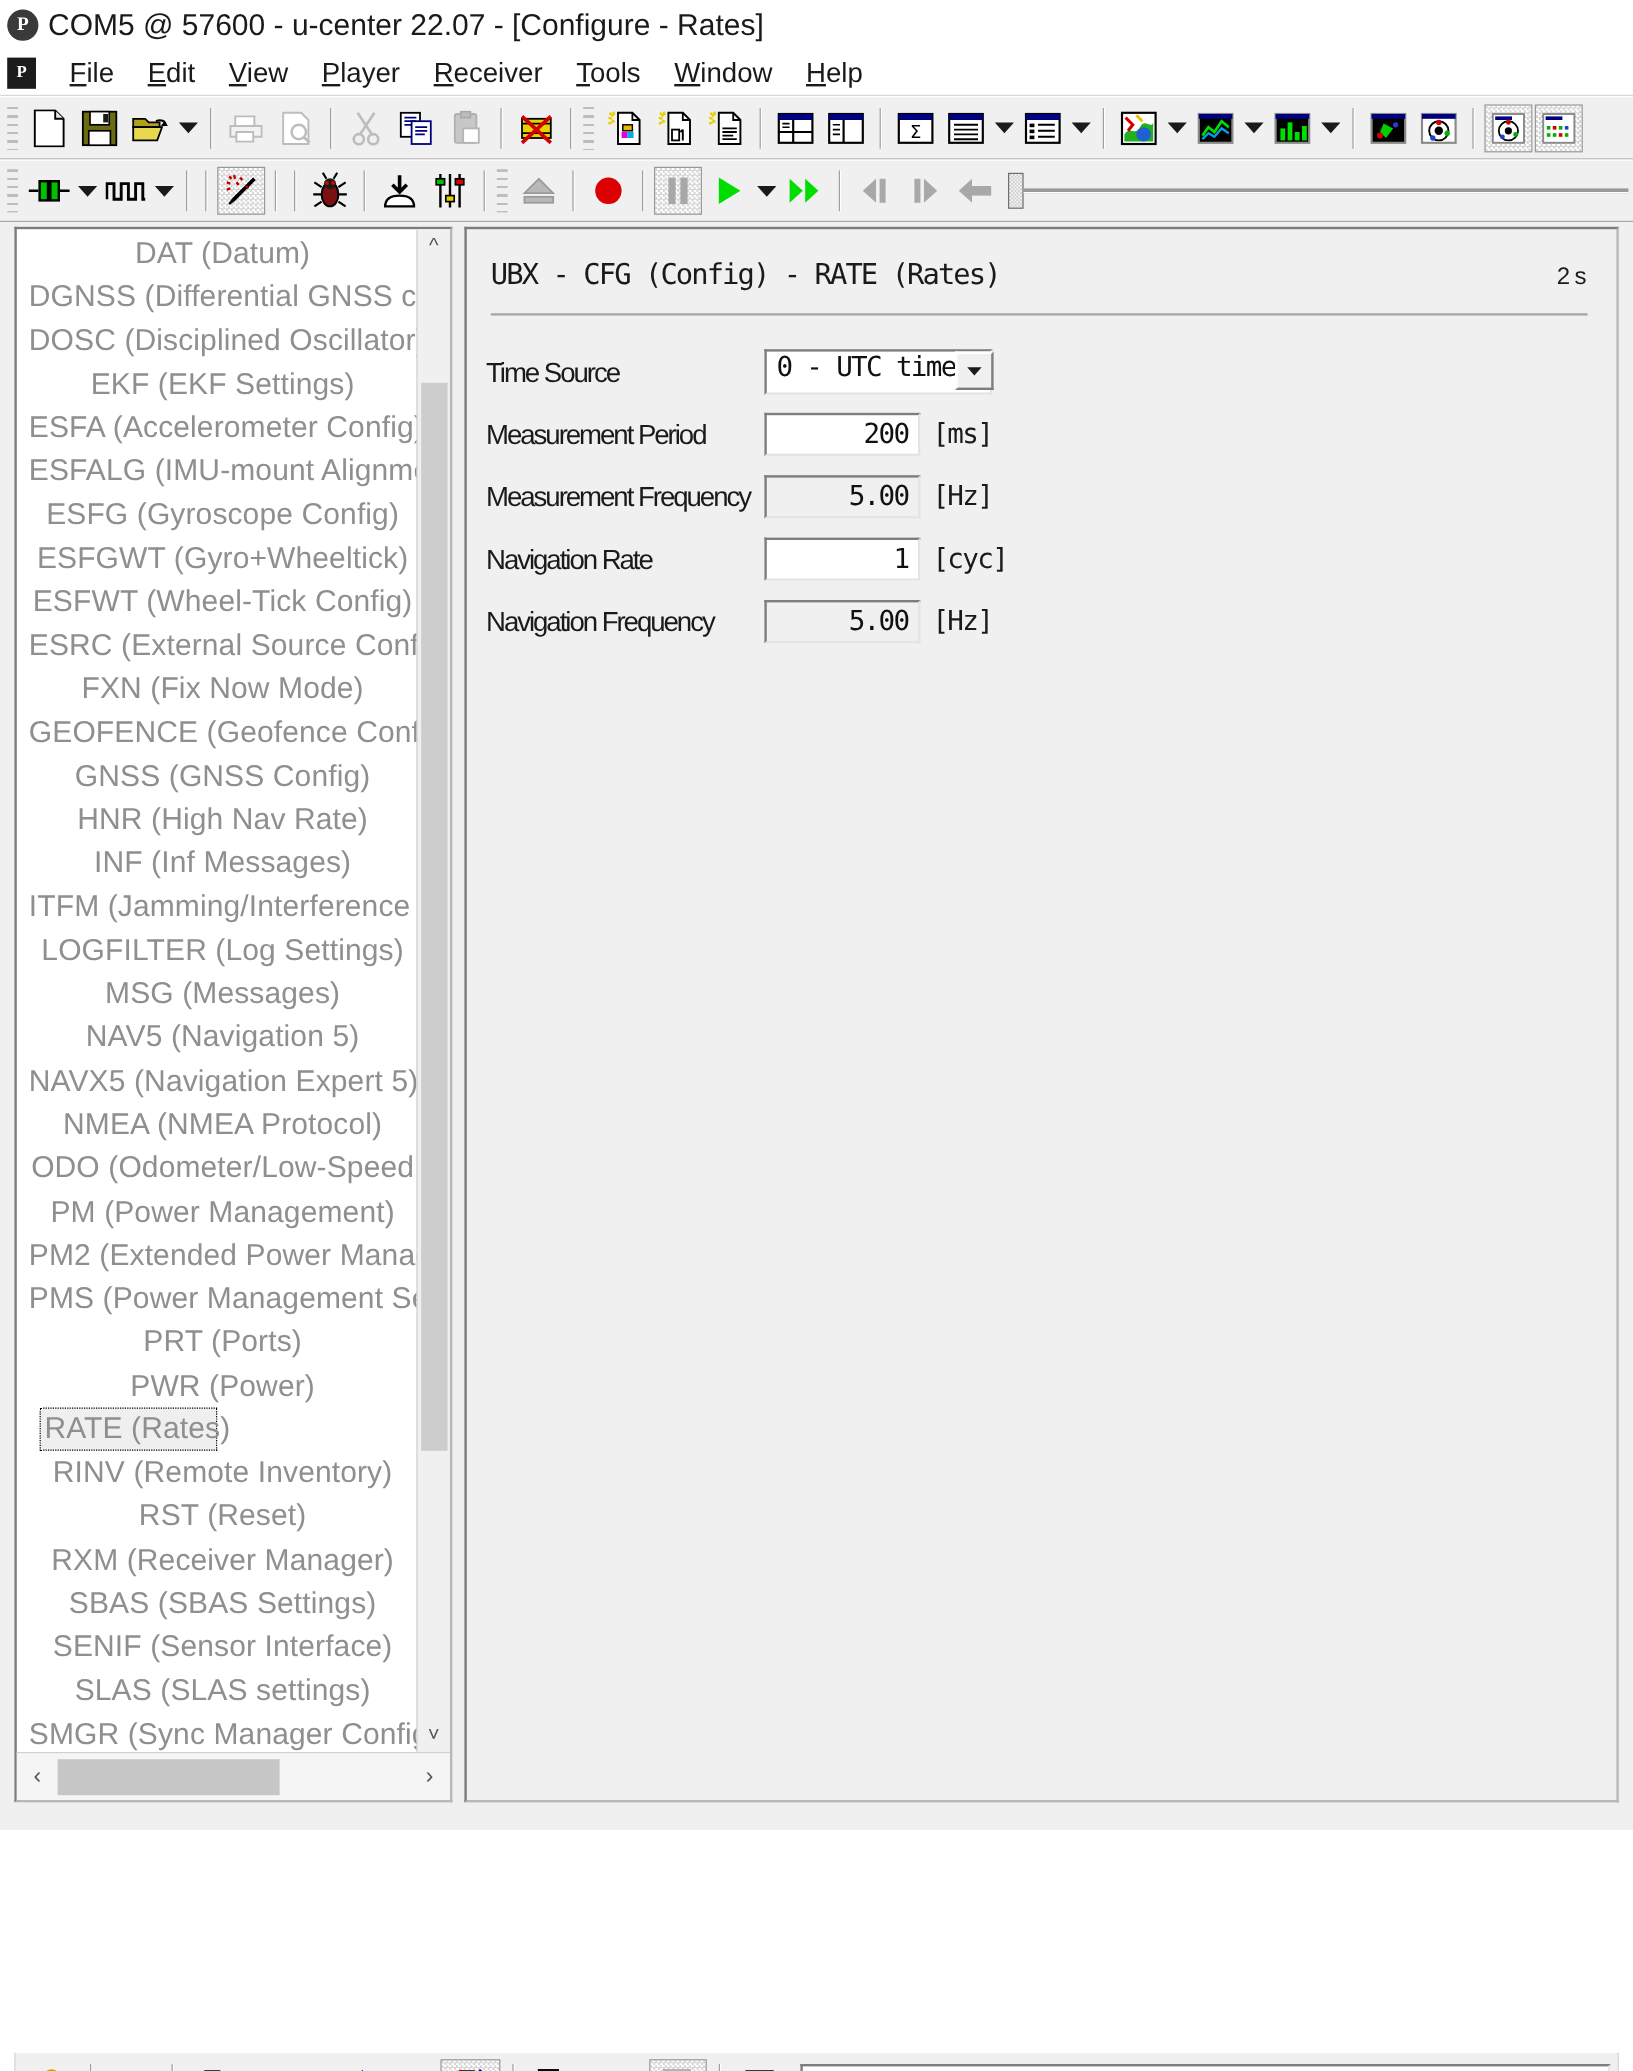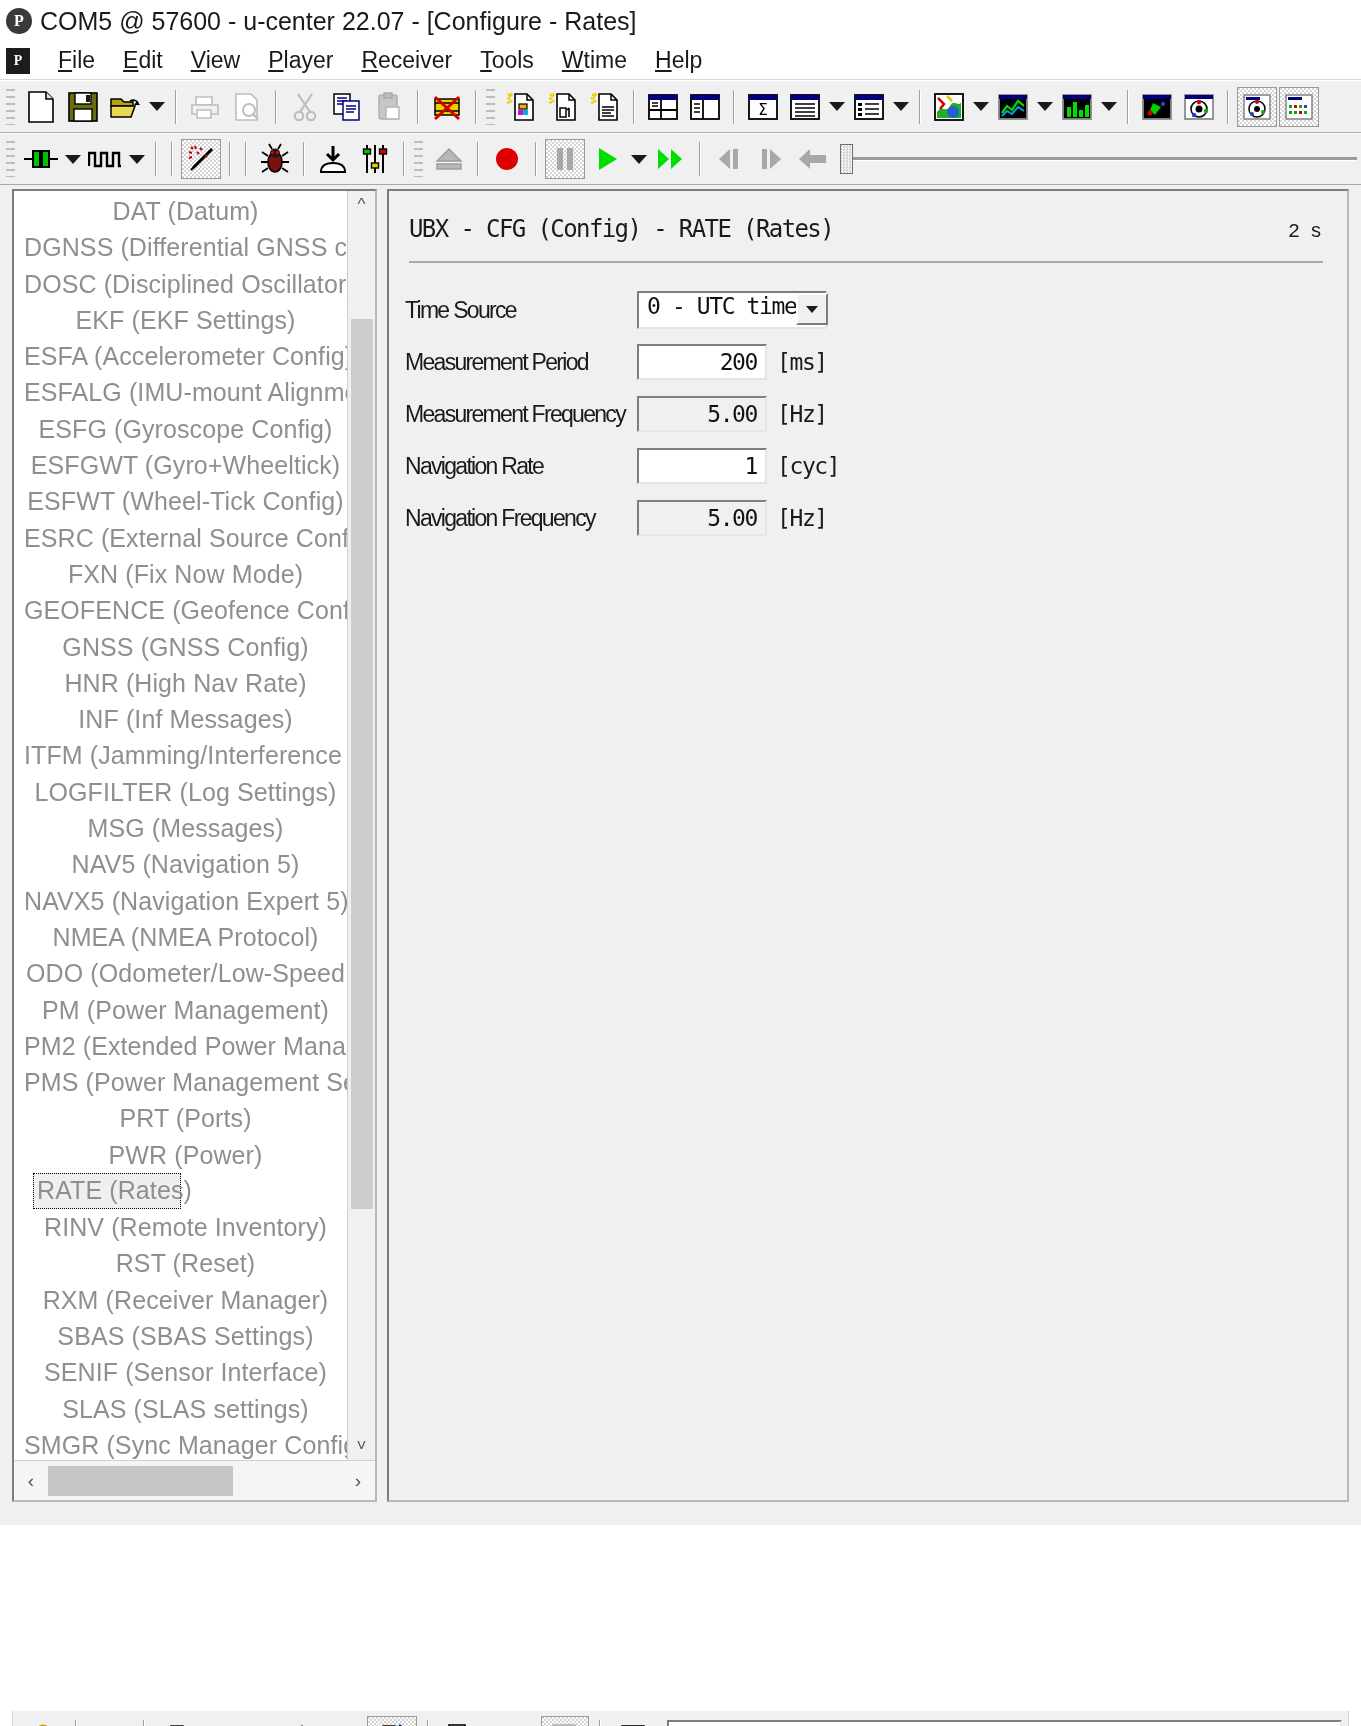--- a/index.html
+++ b/index.html
@@ -204,21 +204,21 @@
     display: flex; align-items: baseline;
     padding: 24px 26px 0 20px;
   }
   .detail-title {
     font-size: 24px; color: #1a1a1a; flex: 1;
     font-family: "DejaVu Sans Mono", monospace;
     letter-spacing: -1.6px;
   }
   .detail-age {
     font-size: 20px; color: #1a1a1a;
-    font-family: Liberation Mono, monospace;
+    font-family: Liberation Sans, sans-serif;
     letter-spacing: -1px;
   }
   .detail-rule {
     margin: 18px 24px 0 20px;
     border-top: 2px solid #a9a9a9;
   }
   .form {
     padding: 24px 0 0 16px;
   }
   .frow {
@@ -324,21 +324,21 @@
 </div>
 
 <div class="menubar">
   <div class="menu-badge">P</div>
   <div class="menu-item"><span class="mn">F</span><span>ile</span></div>
   <div class="menu-item"><span class="mn">E</span><span>dit</span></div>
   <div class="menu-item"><span class="mn">V</span><span>iew</span></div>
   <div class="menu-item"><span class="mn">P</span><span>layer</span></div>
   <div class="menu-item"><span class="mn">R</span><span>eceiver</span></div>
   <div class="menu-item"><span class="mn">T</span><span>ools</span></div>
-  <div class="menu-item"><span class="mn">W</span><span>time</span></div>
+  <div class="menu-item"><span class="mn">W</span><span>indow</span></div>
   <div class="menu-item"><span class="mn">H</span><span>elp</span></div>
 </div>
 
 <div class="toolbar">
   <div class="grip"></div>
 
   <div class="tbtn">
     <svg class="ico" width="28" height="32" viewBox="0 0 28 32">
         <path d="M2 1h17l7 7v23H2z" fill="#fff" stroke="#000" stroke-width="1.6"></path>
         <path d="M19 1v7h7" fill="#e8e8e8" stroke="#000" stroke-width="1.6"></path>

